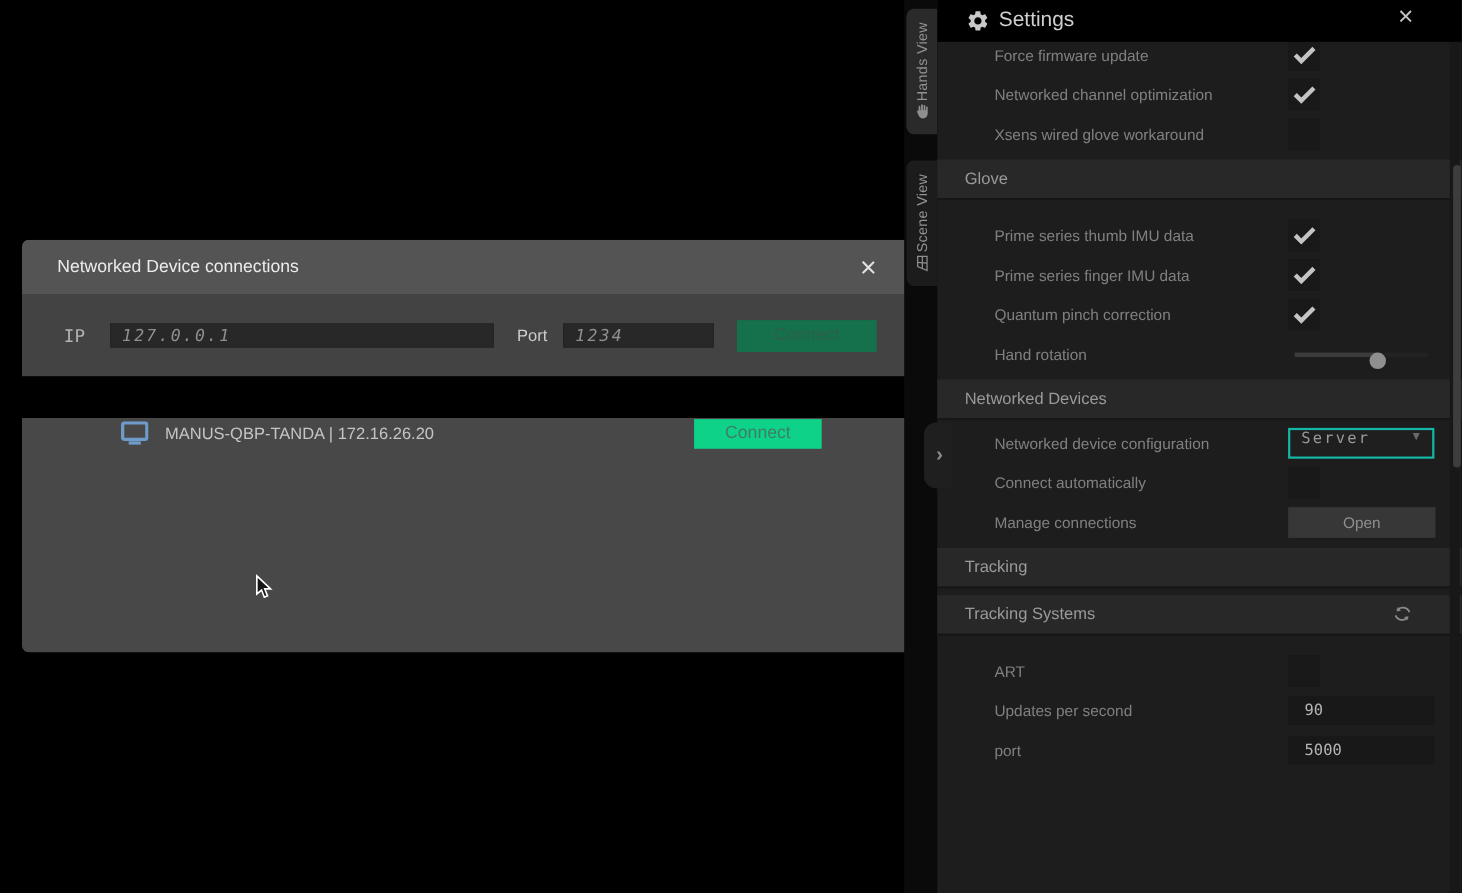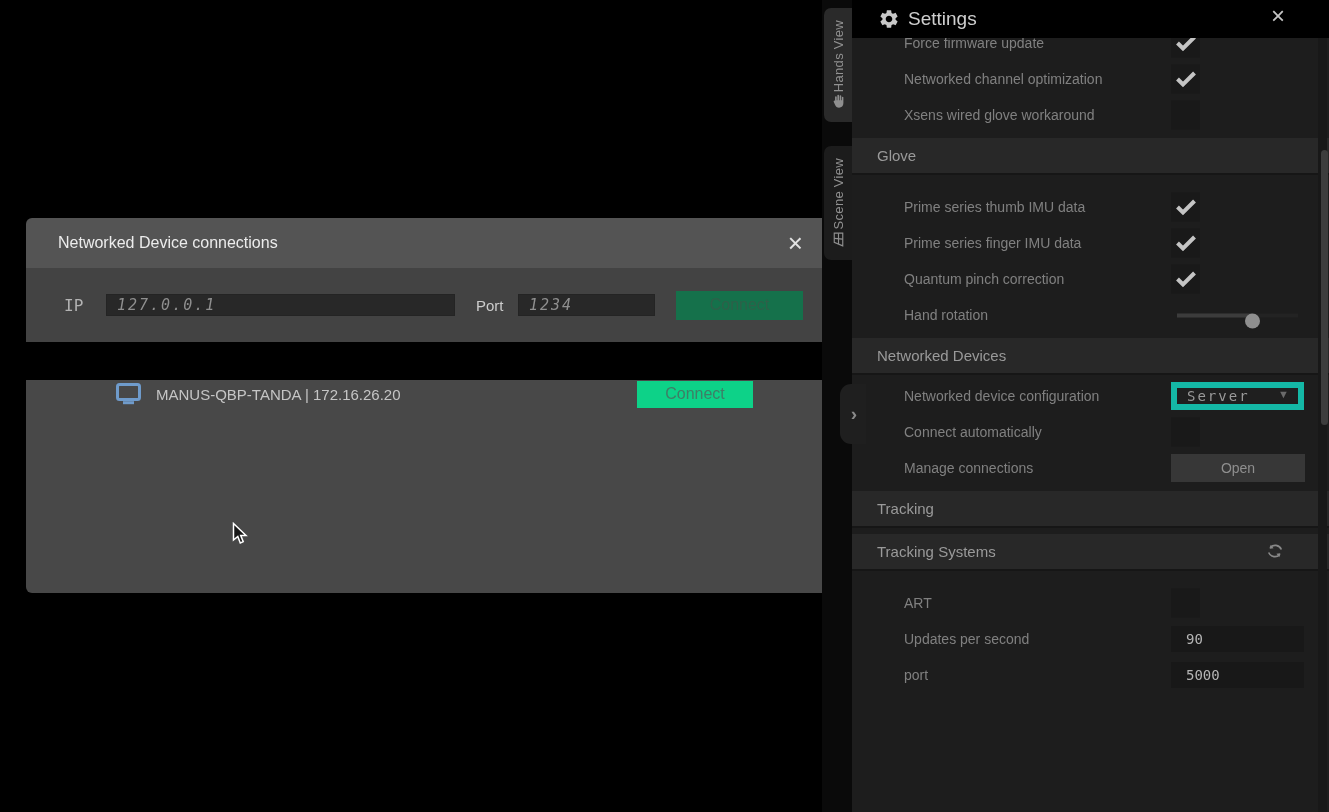--- a/index.html
+++ b/index.html
@@ -1,21 +1,21 @@
 <!DOCTYPE html>
 <html><head>
 <meta charset="utf-8">
 <style>
   html,body{margin:0;padding:0;background:#000;}
   #stage{position:relative;width:1329px;height:812px;background:#000;overflow:hidden;
          font-family:"Liberation Sans",sans-serif;-webkit-font-smoothing:antialiased;}
   .mono{font-family:"DejaVu Sans Mono",monospace;}
 
   
-  #dialog{position:absolute;left:26px;top:218px;width:813px;height:375px;border-radius:6px;
+  #dialog{position:absolute;left:20px;top:218px;width:813px;height:375px;border-radius:6px;
           overflow:hidden;z-index:5;box-shadow:0 5px 14px rgba(0,0,0,.55);}
   #dialog .dlg-header{height:50px;background:#545454;position:relative;display:flex;align-items:center;}
   #dialog .dlg-title{color:#ececec;font-size:16px;margin-left:32px;}
   #dialog .dlg-close{position:absolute;right:36px;top:50%;transform:translateY(-50%);
           color:#e2e2e2;font-size:26px;line-height:1;cursor:default;}
   #dialog .dlg-bar{height:74px;background:#434343;display:flex;align-items:center;position:relative;}
   .field-label{color:#b3b3b3;font-size:16px;}
   .dlg-input{background:#282828;border:1px solid #242424;color:#fdba74;height:22px;
              font-size:15px;padding:0 10px;box-sizing:border-box;outline:none;}
   .dlg-input::placeholder{color:#8f8f8f;font-style:italic;letter-spacing:2px;}
@@ -49,21 +49,21 @@
   #settings-close{position:absolute;right:44px;top:4px;color:#c4c4c4;font-size:24px;line-height:1;}
   #settings-content{position:absolute;top:0;left:0;width:100%;}
   .band{height:35px;background:#282828;border-bottom:2px solid #161616;display:flex;align-items:center;position:relative;}
   .band-title{color:#9a9a9a;font-size:15px;margin-left:25px;}
   .srow{position:relative;height:36px;}
   .rlabel{position:absolute;left:52px;top:50%;transform:translateY(-50%);color:#808080;font-size:14px;white-space:nowrap;}
   .ctrl{position:absolute;left:319px;top:50%;transform:translateY(-50%);}
   .checkbox{width:29px;height:29px;background:#191919;display:flex;align-items:center;justify-content:center;}
   .tinput{width:133px;height:26px;background:#181818;border:none;outline:none;color:#b5b5b5;
           font-family:"DejaVu Sans Mono",monospace;font-size:14px;padding-left:15px;box-sizing:border-box;}
-  .dropdown{width:133px;height:28px;background:#1f1f1f;border:6px solid #14b8a6;box-sizing:border-box;
+  .dropdown{width:133px;height:28px;background:#1f1f1f;border:2px solid #14b8a6;box-sizing:border-box;
             display:flex;align-items:flex-start;position:relative;}
   .dropdown-value{color:#9a9a9a;font-family:"DejaVu Sans Mono",monospace;font-size:14px;
                   letter-spacing:2px;margin-left:10px;}
   .dropdown-caret{position:absolute;right:9px;color:#6a6a6a;font-size:11px;}
   .btn-open{width:134px;height:28px;background:#373737;border:none;color:#8f8f8f;font-size:14px;cursor:default;}
   .slider{left:325px;width:121px;height:15px;}
   .slider-track{position:absolute;top:6px;left:0;width:100%;height:4px;background:#232323;}
   .slider-fill{position:absolute;top:6px;left:0;height:4px;background:#3c3c3c;}
   .slider-thumb{position:absolute;top:0;right:-8px;width:15px;height:15px;border-radius:50%;background:#8f8f8f;}
   #refresh-icon{position:absolute;right:44px;top:7px;}
@@ -126,21 +126,21 @@
   </div>
 
   <div id="panel-handle">
     <span>›</span>
   </div>
 
   <div id="settings">
 
     <div id="settings-content">
 
-      <div style="padding-top:25px">
+      <div style="padding-top:32px">
         <div class="srow">
           <span class="rlabel">Force firmware update</span>
           <div class="ctrl checkbox">
             <svg width="22" height="17" viewBox="0 0 22 17">
               <path d="M2.5 8.5 L8 14 L19.5 2.5" stroke="#c4c4c4" stroke-width="4" fill="none"></path>
               </svg>
           </div>
         </div>
         <div class="srow">
           <span class="rlabel">Networked channel optimization</span>

